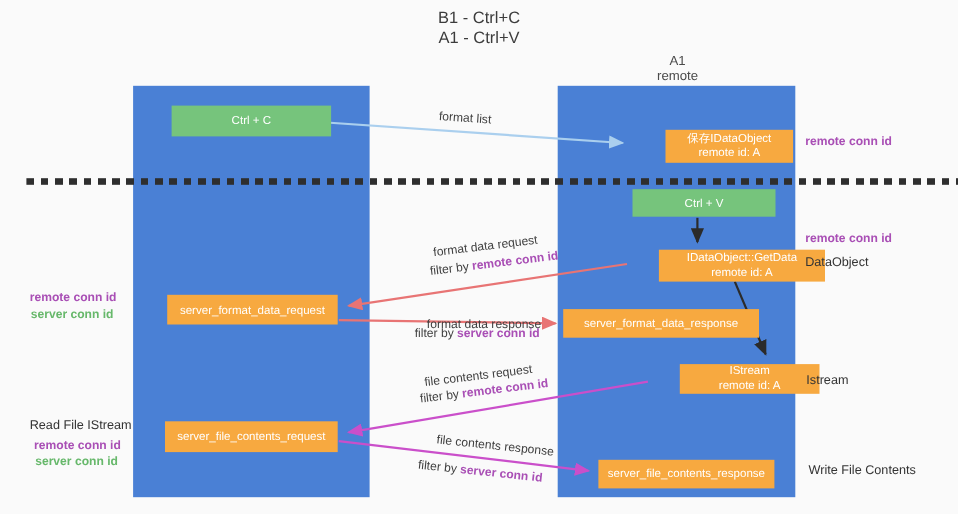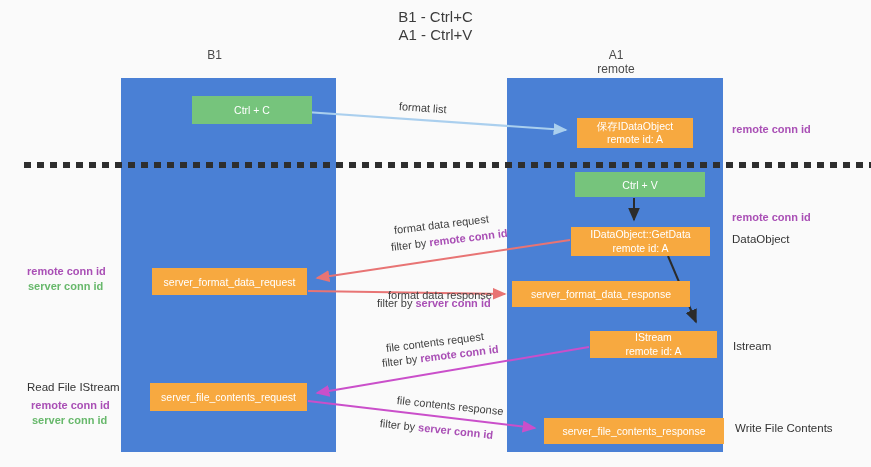--- a/index.html
+++ b/index.html
@@ -18,21 +18,21 @@
   .lane.left  { left:121px; width:215px; }
   .lane.right { left:507px; width:216px; }
   .divider { position:absolute; left:24px; top:162px; width:847px; height:6px;
     background:repeating-linear-gradient(90deg,#2e2e2e 0 7px,transparent 7px 13px); z-index:4; }
   svg.edges { position:absolute; left:0; top:0; z-index:5; pointer-events:none; }
   .node { position:absolute; z-index:6; color:#fff; text-align:center; font-size:10.5px; }
   .node.green  { background:#76c47c; }
   .node.orange { background:#f7a940; }
   .node .l { display:block; line-height:13.5px; }
   .one-line { display:flex; align-items:center; justify-content:center; }
-  .two-line { display:flex; flex-direction:column; justify-content:center; }
+  .two-line { display:flex; flex-direction:column; justify-content:center;margin-left:28px; }
   .elabel { position:absolute; z-index:7; font-size:11px; color:#3f3f3f; white-space:nowrap;
     transform-origin:left center; }
   .purple { color:#a94fb5; font-weight:bold; }
   .green-t { color:#67b86b; font-weight:bold; }
   .pref { margin-right:3px; }
   .side { position:absolute; z-index:7; font-size:11px; white-space:nowrap; }
   .side.plain { color:#333; font-size:11.5px; }
   .r4 { transform:rotate(4deg); }
   .rm7 { transform:rotate(-7deg); }
   .r6 { transform:rotate(6deg); }
@@ -41,21 +41,20 @@
 <body>
 
 <div class="stage">
 
   <div class="page-title">
     <div>B1 - Ctrl+C</div>
     <div>A1 - Ctrl+V</div>
   </div>
 
   <div class="lane-header left">
-    <div>B1</div>
   </div>
   <div class="lane-header right">
     <div>A1</div>
     <div>remote</div>
   </div>
 
   <div class="lane left"></div>
   <div class="lane right"></div>
 
   <div class="divider"></div>
@@ -77,34 +76,34 @@
     </defs>
     <line x1="277" y1="110" x2="566" y2="130" stroke="#aacfee" stroke-width="2" marker-end="url(#ah-blue)"></line>
     <line x1="634" y1="198" x2="634" y2="220" stroke="#2b2b2b" stroke-width="2" marker-end="url(#ah-black)"></line>
     <line x1="668" y1="256" x2="696" y2="322" stroke="#2b2b2b" stroke-width="2" marker-end="url(#ah-black)"></line>
     <line x1="570" y1="240" x2="317" y2="278" stroke="#e87474" stroke-width="2" marker-end="url(#ah-red)"></line>
     <line x1="308" y1="291" x2="505" y2="294" stroke="#e87474" stroke-width="2" marker-end="url(#ah-red)"></line>
     <line x1="589" y1="347" x2="317" y2="393" stroke="#ca4fca" stroke-width="2" marker-end="url(#ah-mag)"></line>
     <line x1="308" y1="401" x2="535" y2="428" stroke="#ca4fca" stroke-width="2" marker-end="url(#ah-mag)"></line>
   </svg>
 
-  <div class="node green one-line" style="left:156px; top:96px; width:120px; height:28px;margin-left:36px;">
+  <div class="node green one-line" style="left:156px; top:96px; width:145px; height:28px;">
     <span>Ctrl + C</span>
   </div>
 
   <div class="node orange two-line" style="left:577px; top:118px; width:116px; height:30px;">
     <span class="l">保存IDataObject</span>
     <span class="l">remote id: A</span>
   </div>
 
   <div class="node green one-line" style="left:575px; top:172px; width:130px; height:25px;">
     <span>Ctrl + V</span>
   </div>
 
-  <div class="node orange two-line" style="left:571px; top:227px; width:139px; height:29px;">
+  <div class="node orange two-line" style="left:571px; top:227px; width:151px; height:29px;">
     <span class="l">IDataObject::GetData</span>
     <span class="l">remote id: A</span>
   </div>
 
   <div class="node orange one-line" style="left:152px; top:268px; width:155px; height:27px;">
     <span>server_format_data_request</span>
   </div>
 
   <div class="node orange one-line" style="left:512px; top:281px; width:178px; height:26px;">
     <span>server_format_data_response</span>
@@ -112,21 +111,21 @@
 
   <div class="node orange two-line" style="left:590px; top:331px; width:127px; height:27px;">
     <span class="l">IStream</span>
     <span class="l">remote id: A</span>
   </div>
 
   <div class="node orange one-line" style="left:150px; top:383px; width:157px; height:28px;">
     <span>server_file_contents_request</span>
   </div>
 
-  <div class="node orange one-line" style="left:544px; top:418px; width:180px; height:26px;">
+  <div class="node orange one-line" style="left:544px; top:418px; width:160px; height:26px;">
     <span>server_file_contents_response</span>
   </div>
 
   <div class="elabel r4" style="left:399px; top:100px;">format list</div>
 
   <div class="elabel rm7" style="left:394px; top:224px;">format data request</div>
   <div class="elabel rm7" style="left:391px; top:241px;">
     <span class="pref">filter by</span><span class="purple">remote conn id</span>
   </div>
 

